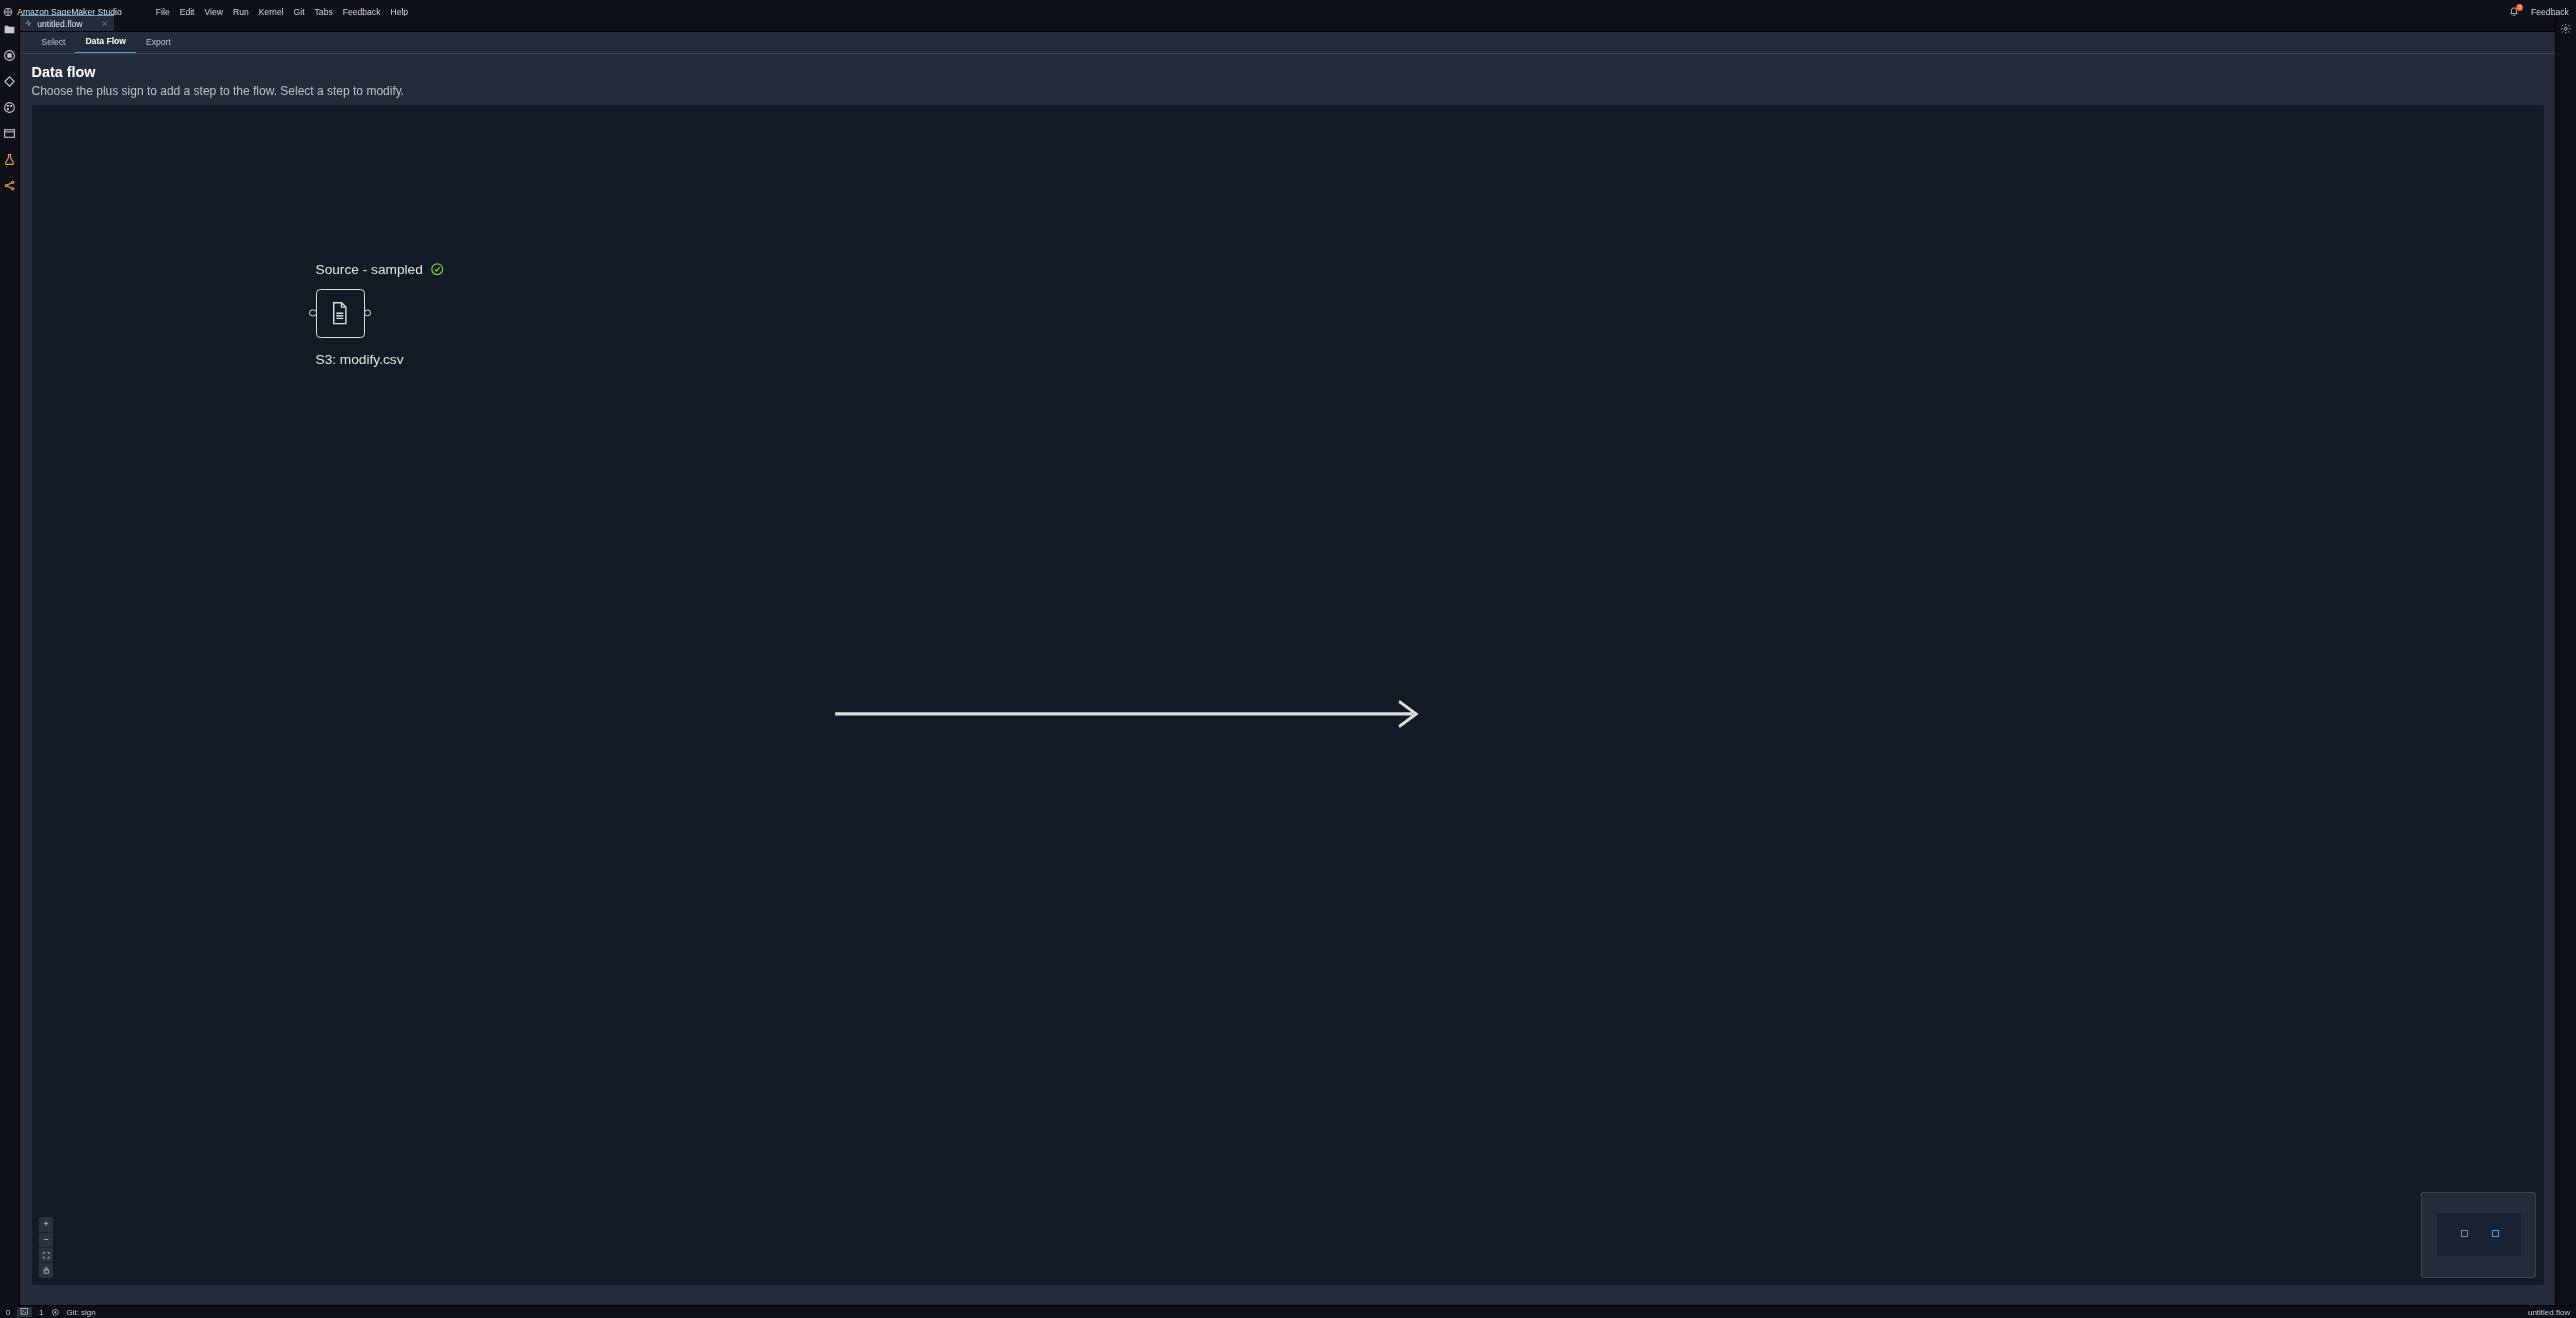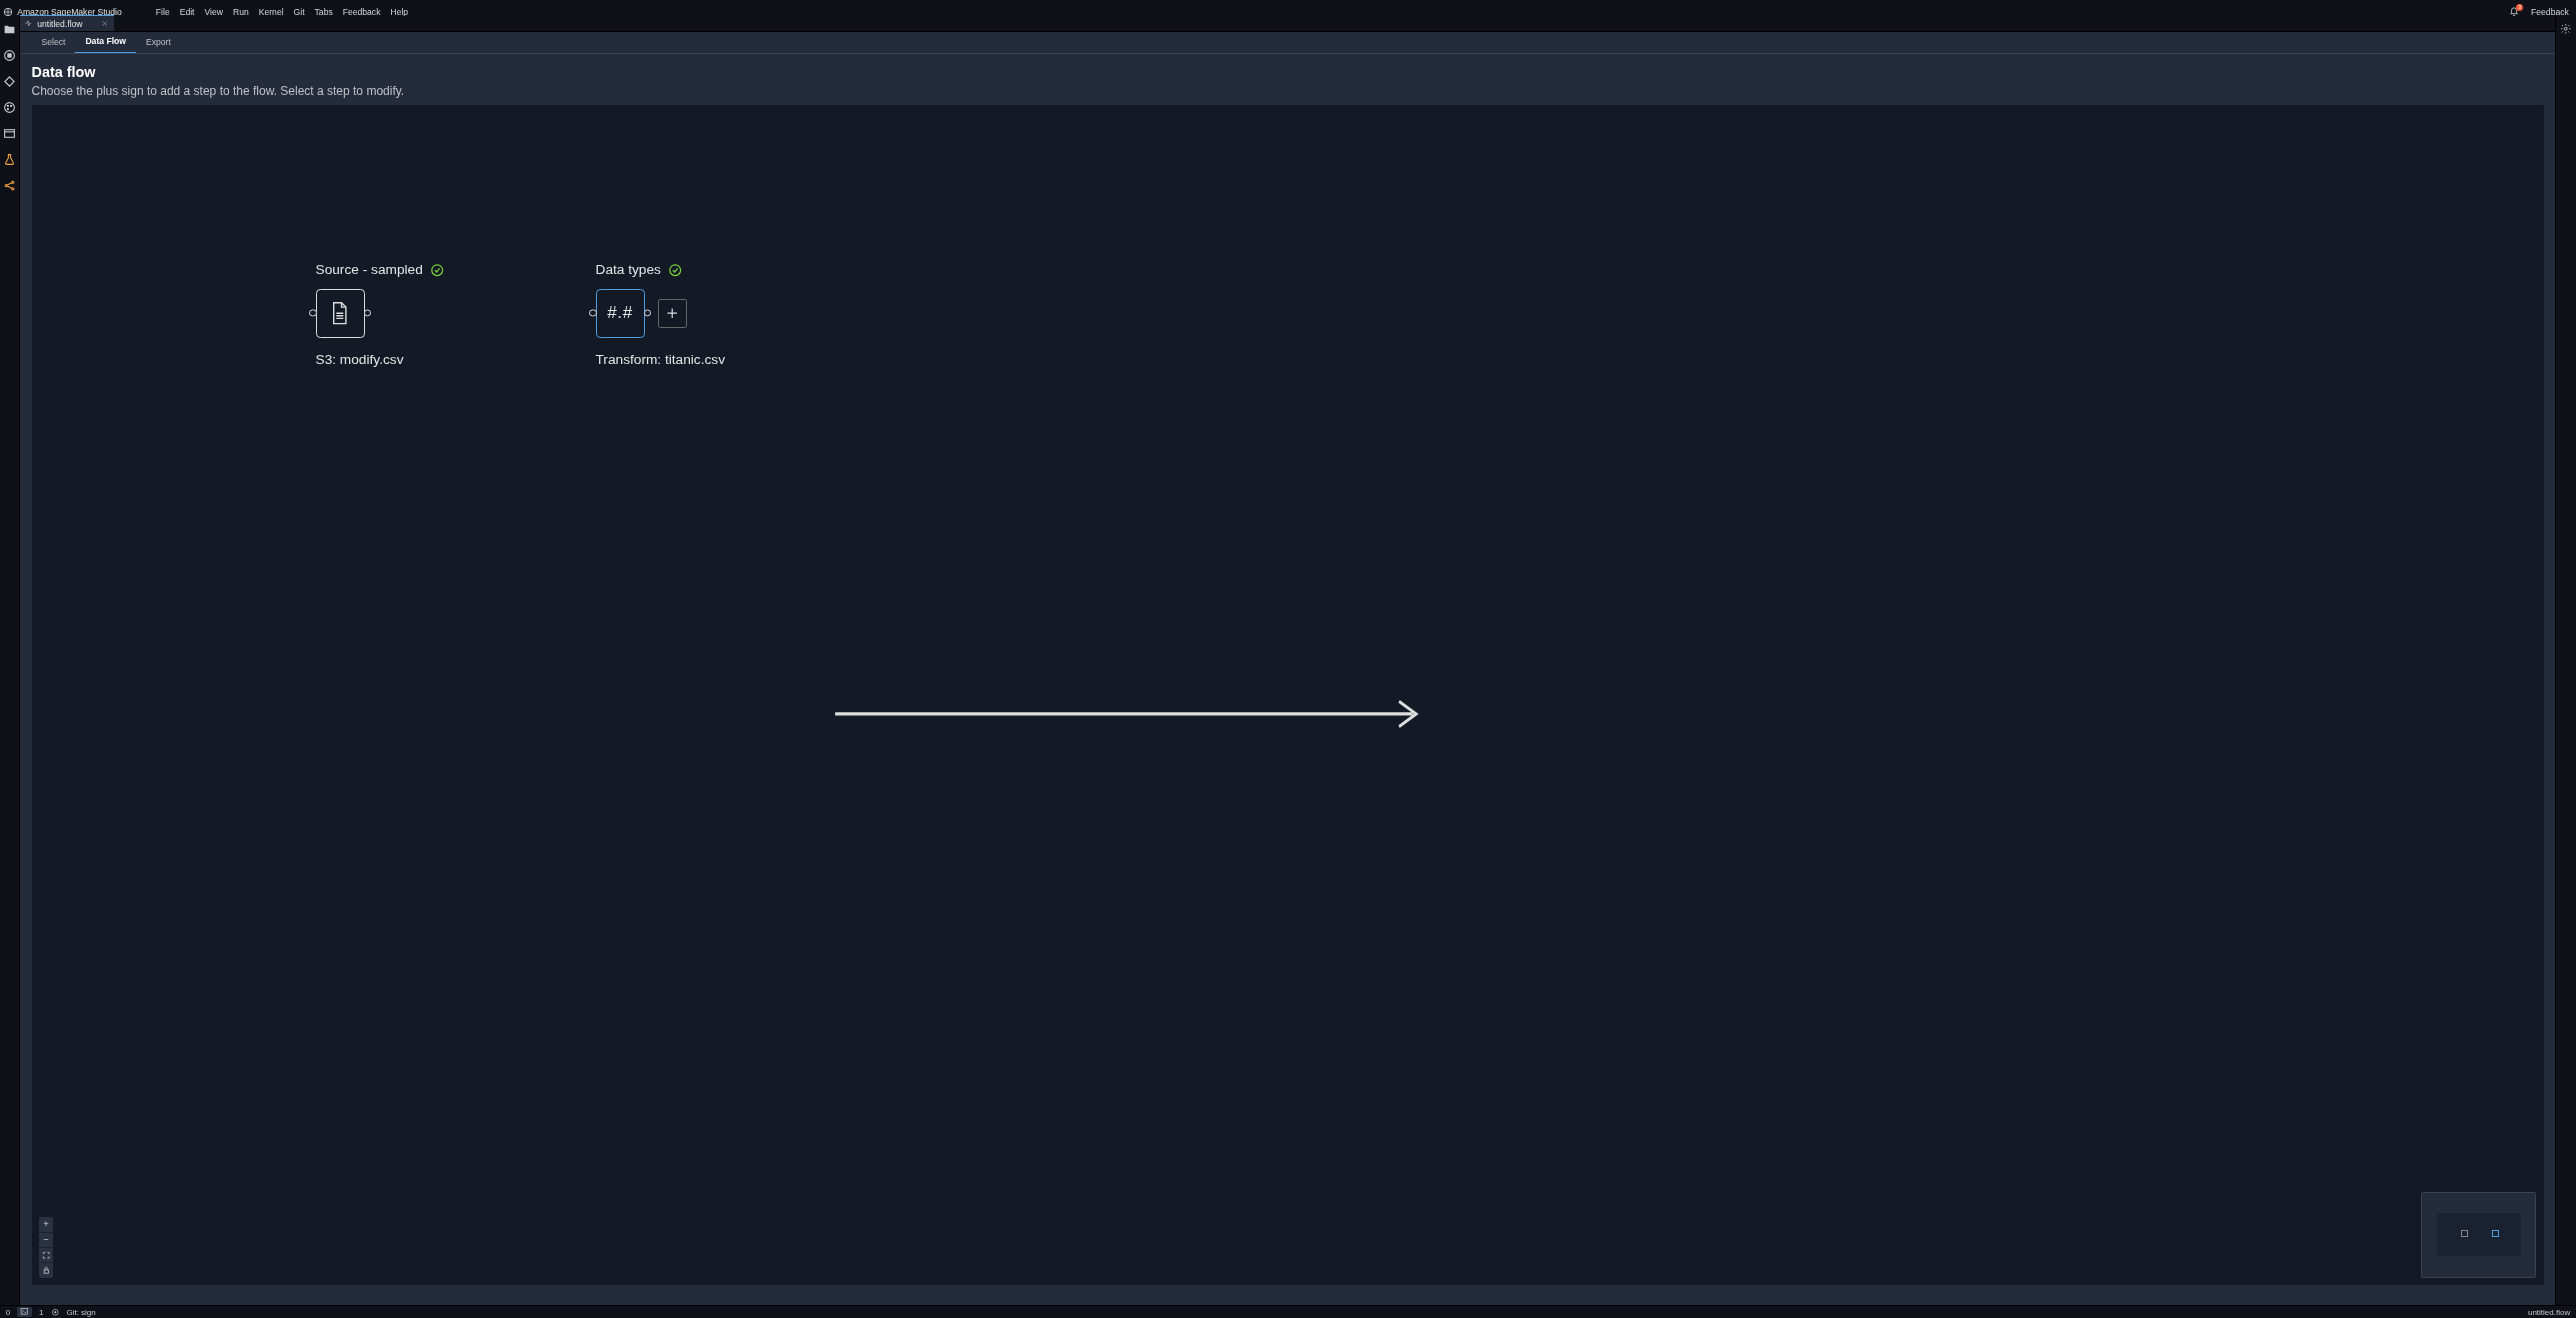--- a/index.html
+++ b/index.html
@@ -125,21 +125,21 @@
     pointer-events:none;
   }
 
   
   .node {
     position:absolute;
     width:187px;
     color:#e5e5e5;
   }
   .node .node-title {
-    display:flex; align-items:flex-end; gap:7.2px;
+    display:flex; align-items:center; gap:7.2px;
     font-size:13.7px; margin-bottom:11.5px; white-space:nowrap;
   }
   .node .check-ico { width:14.4px; height:14.4px; }
   .node .node-box {
     width:49px; height:49px;
     border:1.4px solid #ddd;
     border-radius:4.3px;
     display:flex; align-items:center; justify-content:center;
     position:relative;
     background:transparent;
@@ -354,42 +354,20 @@
                 <path d="M5 2h9l5 5v19H5z"></path>
                   <path d="M14 2v5h5"></path>
                 <path d="M8 14h8M8 17h8M8 20h8"></path>
               </svg>
               <span class="port right"></span>
             </div>
           </div>
           <div class="node-sub">S3: modify.csv</div>
         </div>
 
-        <div class="node sel" style="left:564px; top:157px;">
-          <div class="node-title">
-            <span>Data types</span>
-            <svg class="check-ico" viewBox="0 0 24 24" fill="none" stroke="#7bd33b" stroke-width="2">
-                <circle cx="12" cy="12" r="9"></circle>
-                <path d="M8 12l3 3 5-6"></path>
-              </svg>
-          </div>
-          <div class="node-row">
-            <div class="node-box">
-              <span class="port left"></span>
-              <span class="hash">#.#</span>
-              <span class="port right"></span>
-            </div>
-            <div class="add-box">
-              <svg viewBox="0 0 24 24" width="14.4" height="14.4" stroke="currentColor" stroke-width="2">
-                  <path d="M12 4v16M4 12h16"></path>
-                </svg>
-            </div>
-          </div>
-          <div class="node-sub">Transform: titanic.csv</div>
-        </div>
 
         <div class="zoom-ctl">
           <button>+</button>
           <button>−</button>
           <button>
             <svg viewBox="0 0 24 24" fill="none" stroke="currentColor" stroke-width="2">
                 <path d="M4 9V4h5M20 9V4h-5M4 15v5h5M20 15v5h-5"></path>
               </svg>
           </button>
           <button>

